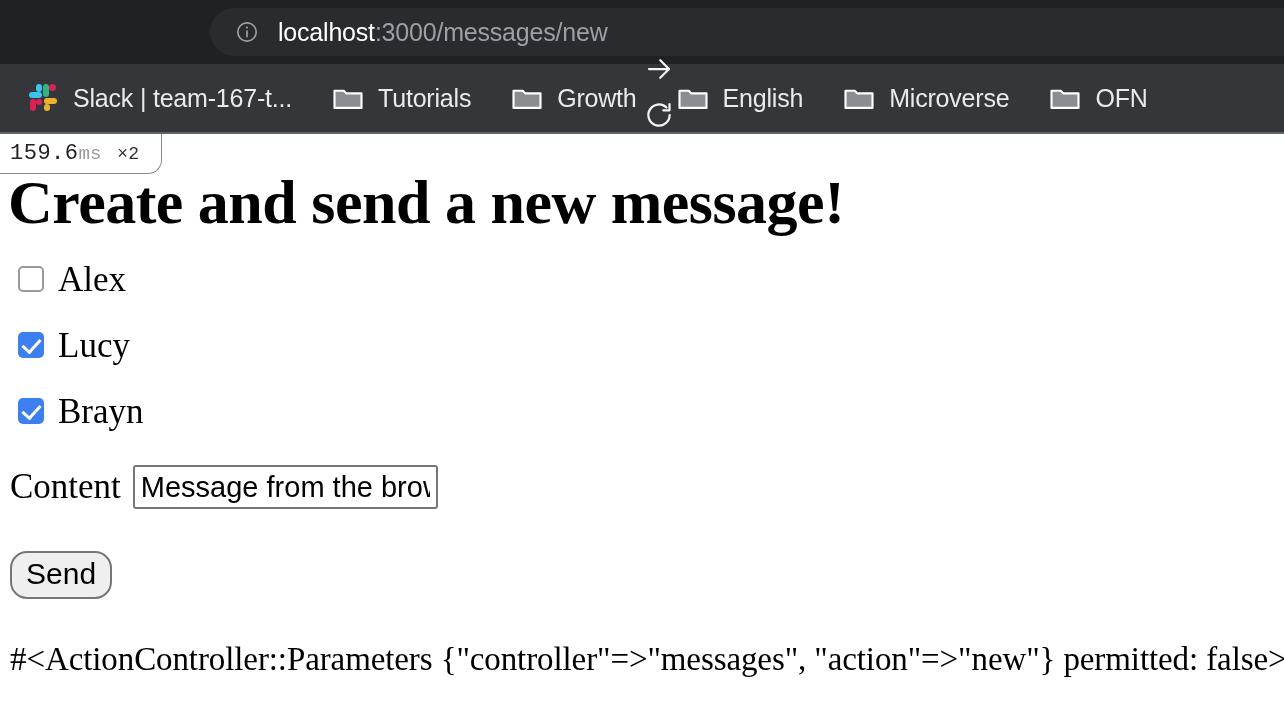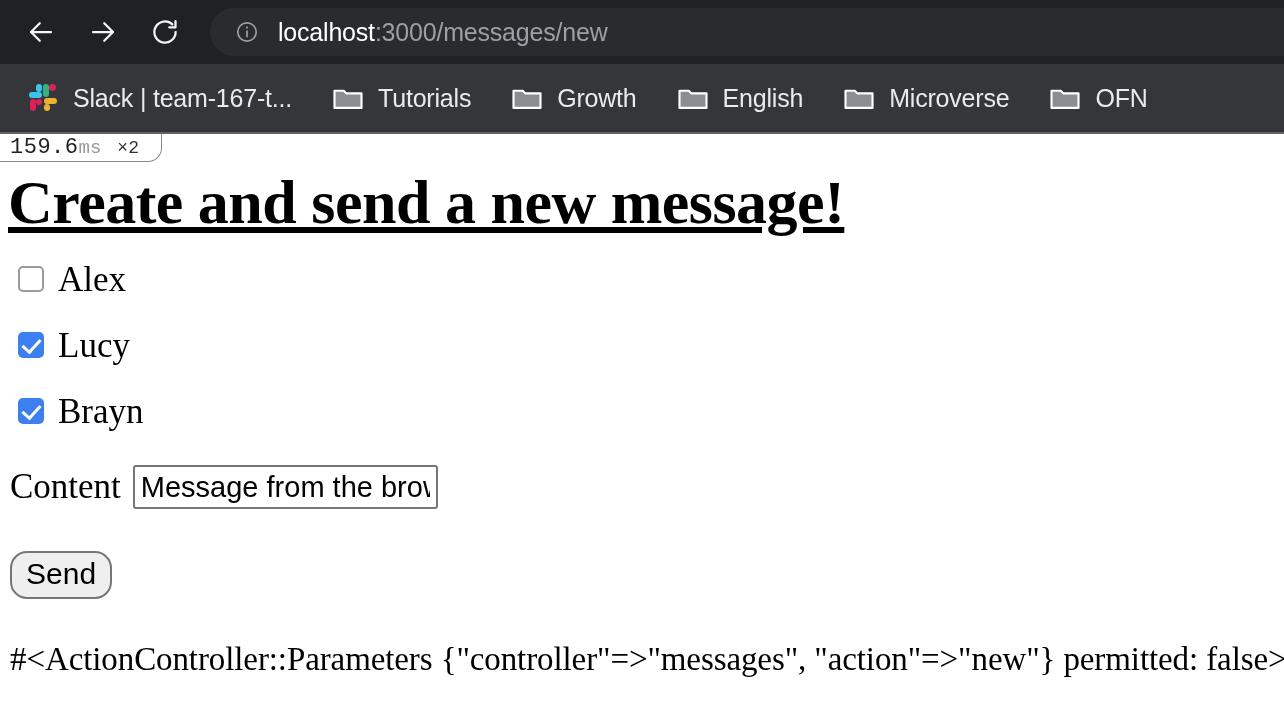--- a/index.html
+++ b/index.html
@@ -23,20 +23,21 @@
   }
 
   
   .toolbar {
     height: 64px;
     background: #202124;
     display: flex;
     align-items: center;
     padding: 0 0 0 18px;
     position: relative;
+    flex-direction: column;
   }
   .nav-btn {
     width: 46px;
     height: 46px;
     display: flex;
     align-items: center;
     justify-content: center;
     flex: 0 0 auto;
     cursor: default;
   }
@@ -129,21 +130,21 @@
     height: 570px;
     background: #ffffff;
     overflow: hidden;
   }
 
   
   .profiler-badge {
     position: absolute;
     left: 0;
     top: 0;
-    height: 28px;
+    height: 40px;
     padding: 0 22px 0 10px;
     background: #ffffff;
     border: 1px solid #8a8a8a;
     border-top: none;
     border-left: none;
     border-radius: 0 0 14px 0;
     display: flex;
     align-items: center;
     font-family: "Liberation Mono", monospace;
     z-index: 5;
@@ -171,21 +172,20 @@
 
   h1.page-title {
     font-family: "Liberation Serif", serif;
     font-size: 62px;
     font-weight: bold;
     margin: 36px 0 26px 0;
     padding: 0;
     color: #000000;
     letter-spacing: -0.5px;
     line-height: 1.05;
-    text-decoration: underline;
   }
 
   .checkbox-row {
     display: flex;
     align-items: center;
     margin: 0 0 30px 0;
     height: 36px;
   }
   .cb {
     width: 26px;

